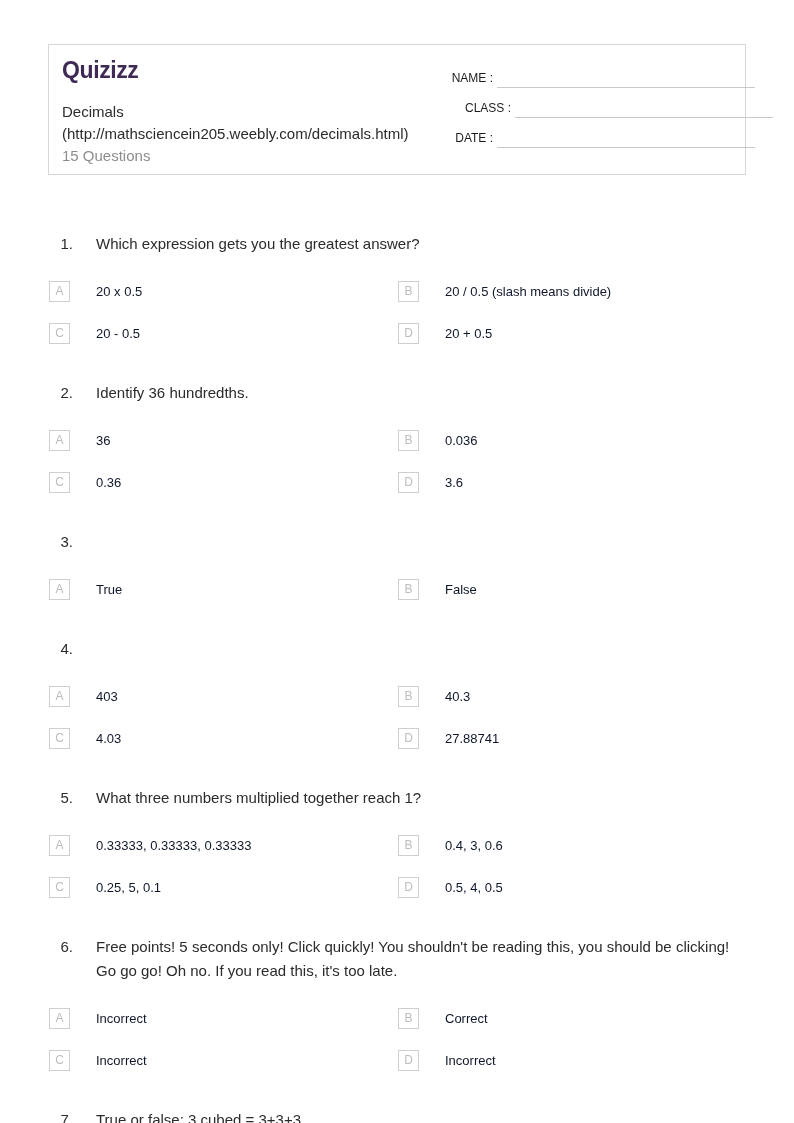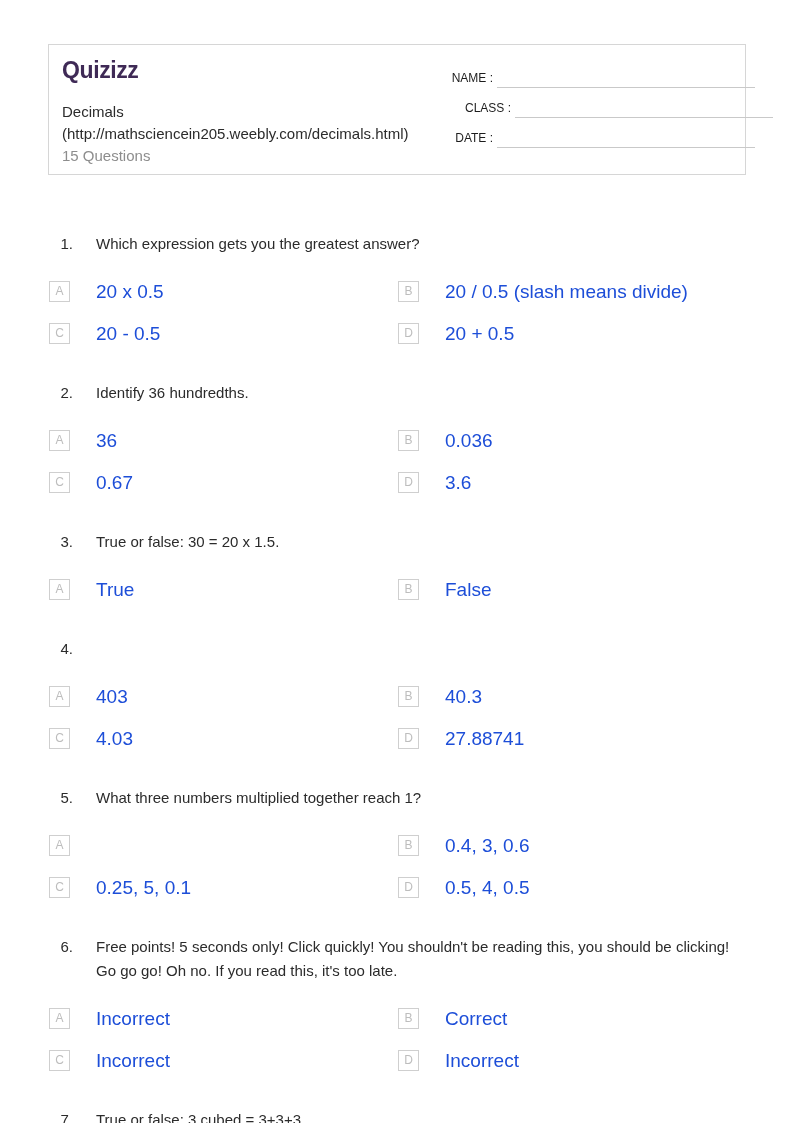--- a/index.html
+++ b/index.html
@@ -158,23 +158,23 @@
     font-size: 12px;
     line-height: 19px;
     text-align: center;
     color: #bdbdbd;
     background: #fff;
   }
   .option-text {
     position: absolute;
     left: 47px;
     top: 0;
-    font-size: 19px;
+    font-size: 13px;
     line-height: 21px;
-    color: #1d4ed8;
+    color: #0f172a;
     white-space: nowrap;
   }
 </style>
 </head>
 <body>
 
 <div class="worksheet-header">
   <div class="brand-logo">Quizizz</div>
   <div class="quiz-title">Decimals</div>
   <div class="quiz-url">(http://mathsciencein205.weebly.com/decimals.html)</div>
@@ -228,32 +228,31 @@
         <div class="option col-left row-0">
           <span class="option-letter">A</span>
           <span class="option-text">36</span>
         </div>
         <div class="option col-right row-0">
           <span class="option-letter">B</span>
           <span class="option-text">0.036</span>
         </div>
         <div class="option col-left row-1">
           <span class="option-letter">C</span>
-          <span class="option-text">0.67</span>
+          <span class="option-text">0.36</span>
         </div>
         <div class="option col-right row-1">
           <span class="option-letter">D</span>
           <span class="option-text">3.6</span>
         </div>
       </div>
     </div>
     <div class="question-block" style="position: absolute; left: 0px; top: 298px;">
       <div class="question-row">
         <div class="question-number">3.</div>
-        <div class="question-text">True or false: 30 = 20 x 1.5.</div>
       </div>
       <div class="options-grid" style="position: absolute; left: 0px; top: 49px;">
         <div class="option col-left row-0">
           <span class="option-letter">A</span>
           <span class="option-text">True</span>
         </div>
         <div class="option col-right row-0">
           <span class="option-letter">B</span>
           <span class="option-text">False</span>
         </div>
@@ -283,20 +282,21 @@
       </div>
     </div>
     <div class="question-block" style="position: absolute; left: 0px; top: 554px;">
       <div class="question-row">
         <div class="question-number">5.</div>
         <div class="question-text">What three numbers multiplied together reach 1?</div>
       </div>
       <div class="options-grid" style="position: absolute; left: 0px; top: 49px;">
         <div class="option col-left row-0">
           <span class="option-letter">A</span>
+          <span class="option-text">0.33333, 0.33333, 0.33333</span>
         </div>
         <div class="option col-right row-0">
           <span class="option-letter">B</span>
           <span class="option-text">0.4, 3, 0.6</span>
         </div>
         <div class="option col-left row-1">
           <span class="option-letter">C</span>
           <span class="option-text">0.25, 5, 0.1</span>
         </div>
         <div class="option col-right row-1">

